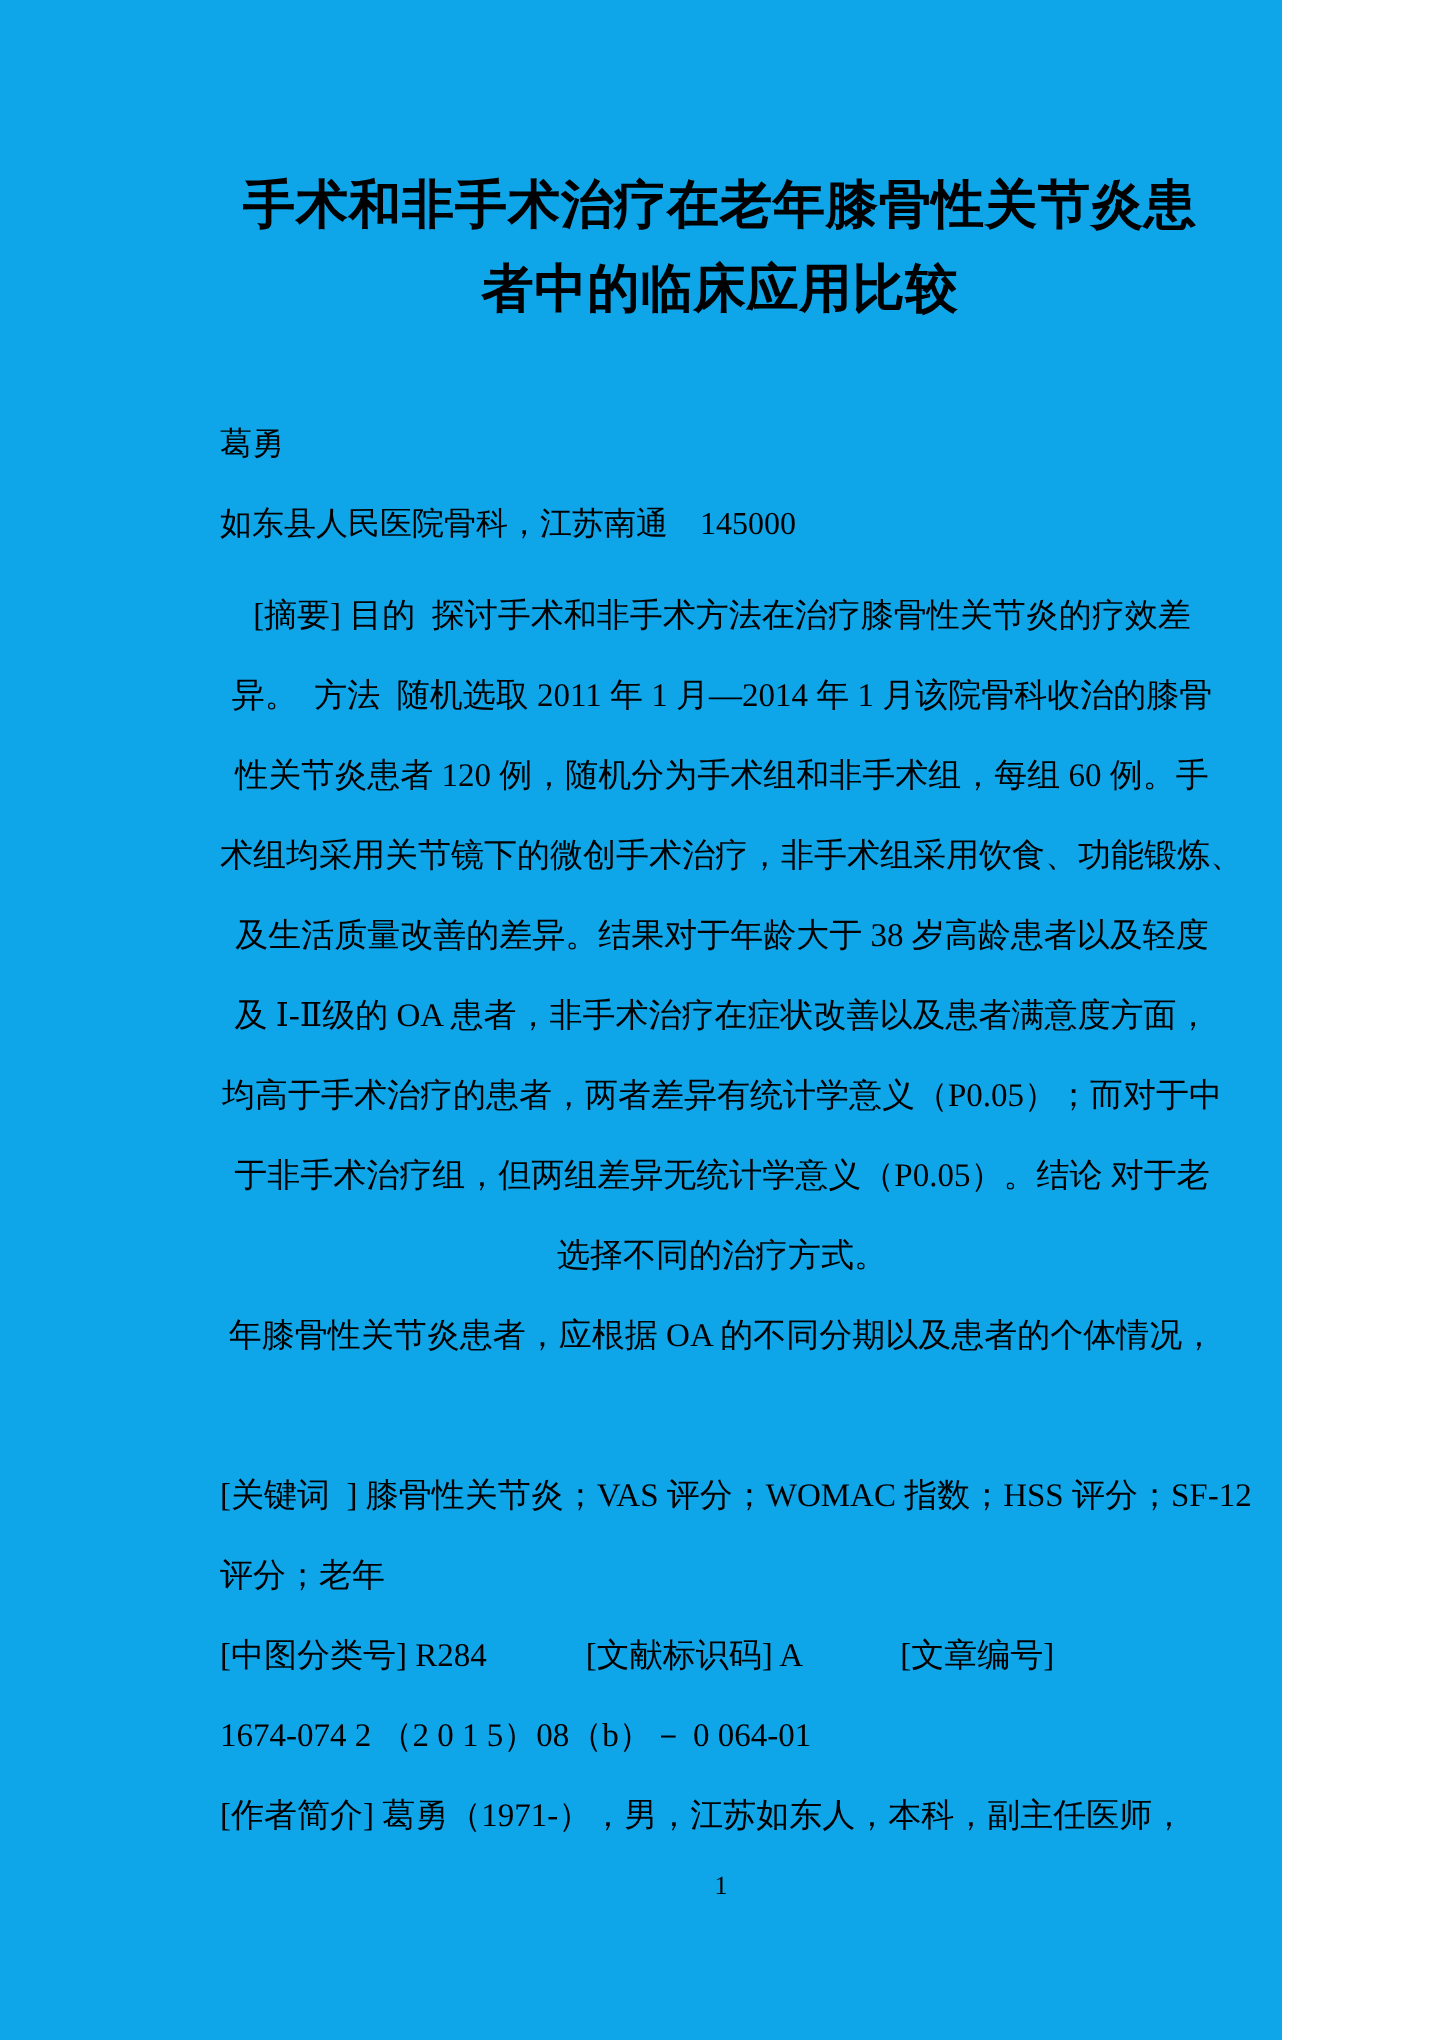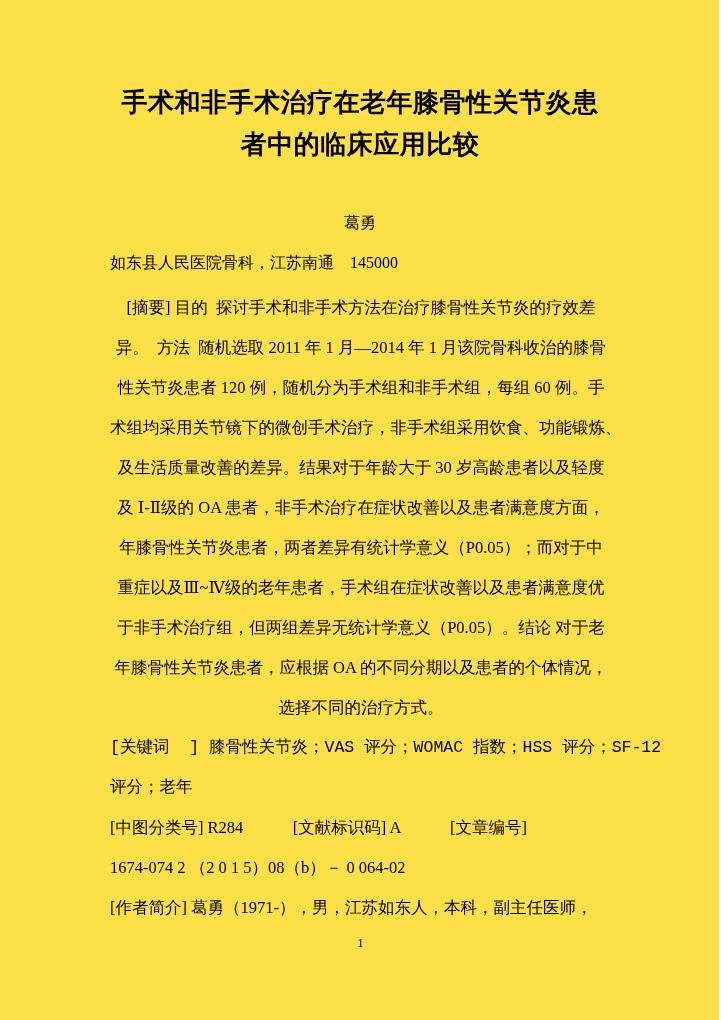--- a/index.html
+++ b/index.html
@@ -12,23 +12,23 @@
     height: 1020px;
     position: relative;
     font-family: "Liberation Serif", "DejaVu Serif", serif;
     color: #000000;
     overflow: hidden;
   }
 
   .page {
     position: absolute;
     left: 0; top: 0;
-    width: 719px;
+    width: 641px;
     height: 1020px;
-    background: #fde047;
+    background: #0ea5e9;
   }
 
   
   .title-block {
     position: absolute;
     left: 110px;
     top: 82px;
     width: 500px;
     text-align: center;
   }
@@ -41,21 +41,20 @@
   }
 
   
   .byline {
     position: absolute;
     left: 110px;
     top: 203px;
     width: 500px;
     font-size: 16px;
     line-height: 40px;
-    text-align: center;
   }
   .affiliation {
     position: absolute;
     left: 110px;
     top: 243px;
     width: 500px;
     font-size: 16px;
     line-height: 40px;
     white-space: pre;
   }
@@ -81,21 +80,20 @@
     position: absolute;
     left: 110px;
     top: 728px;
     width: 505px;
   }
   .kwline {
     font-size: 16.5px;
     line-height: 40px;
     height: 40px;
     white-space: pre;
-    font-family: Liberation Mono, monospace;
   }
 
   
   .codes {
     position: absolute;
     left: 110px;
     top: 808px;
     width: 505px;
   }
   .codeline {
@@ -139,36 +137,35 @@
 
   <div class="byline">葛勇</div>
 
   <div class="affiliation">如东县人民医院骨科，江苏南通    145000</div>
 
   <div class="abstract">
     <div class="bodyline">[摘要] 目的  探讨手术和非手术方法在治疗膝骨性关节炎的疗效差</div>
     <div class="bodyline">异。  方法  随机选取 2011 年 1 月—2014 年 1 月该院骨科收治的膝骨</div>
     <div class="bodyline">性关节炎患者 120 例，随机分为手术组和非手术组，每组 60 例。手</div>
     <div class="bodyline">术组均采用关节镜下的微创手术治疗，非手术组采用饮食、功能锻炼、</div>
-    <div class="bodyline">及生活质量改善的差异。结果对于年龄大于 30 岁高龄患者以及轻度</div>
+    <div class="bodyline">及生活质量改善的差异。结果对于年龄大于 38 岁高龄患者以及轻度</div>
     <div class="bodyline">及 Ⅰ-Ⅱ级的 OA 患者，非手术治疗在症状改善以及患者满意度方面，</div>
-    <div class="bodyline">年膝骨性关节炎患者，两者差异有统计学意义（P0.05）；而对于中</div>
-    <div class="bodyline">重症以及Ⅲ~Ⅳ级的老年患者，手术组在症状改善以及患者满意度优</div>
+    <div class="bodyline">均高于手术治疗的患者，两者差异有统计学意义（P0.05）；而对于中</div>
     <div class="bodyline">于非手术治疗组，但两组差异无统计学意义（P0.05）。结论 对于老</div>
+    <div class="bodyline">选择不同的治疗方式。</div>
     <div class="bodyline">年膝骨性关节炎患者，应根据 OA 的不同分期以及患者的个体情况，</div>
-    <div class="bodyline">选择不同的治疗方式。</div>
   </div>
 
   <div class="keywords">
     <div class="kwline">[关键词  ] 膝骨性关节炎；VAS 评分；WOMAC 指数；HSS 评分；SF-12</div>
     <div class="kwline">评分；老年</div>
   </div>
 
   <div class="codes">
     <div class="codeline">[中图分类号] R284            [文献标识码] A            [文章编号]</div>
-    <div class="codeline">1674-074 2 （2 0 1 5）08（b）－ 0 064-02</div>
+    <div class="codeline">1674-074 2 （2 0 1 5）08（b）－ 0 064-01</div>
   </div>
 
   <div class="bio">[作者简介] 葛勇（1971-），男，江苏如东人，本科，副主任医师，</div>
 
   <div class="page-number">1</div>
 
 </div>
 
 </body></html>

